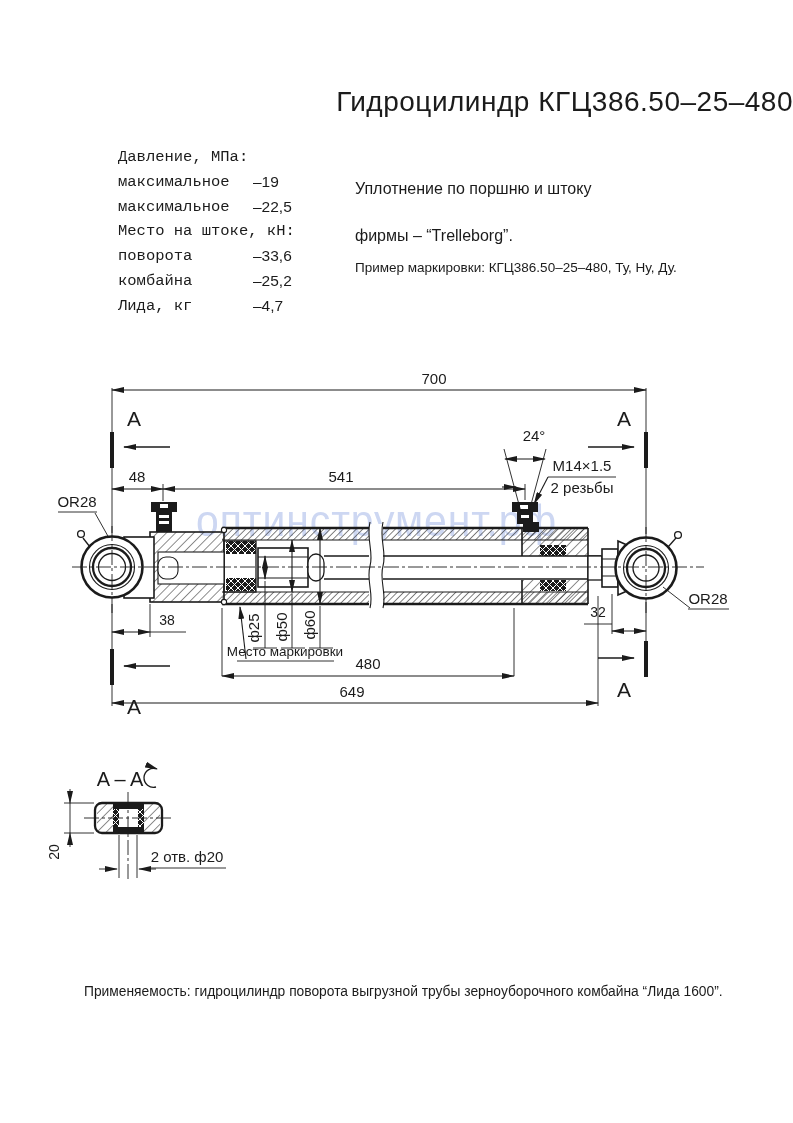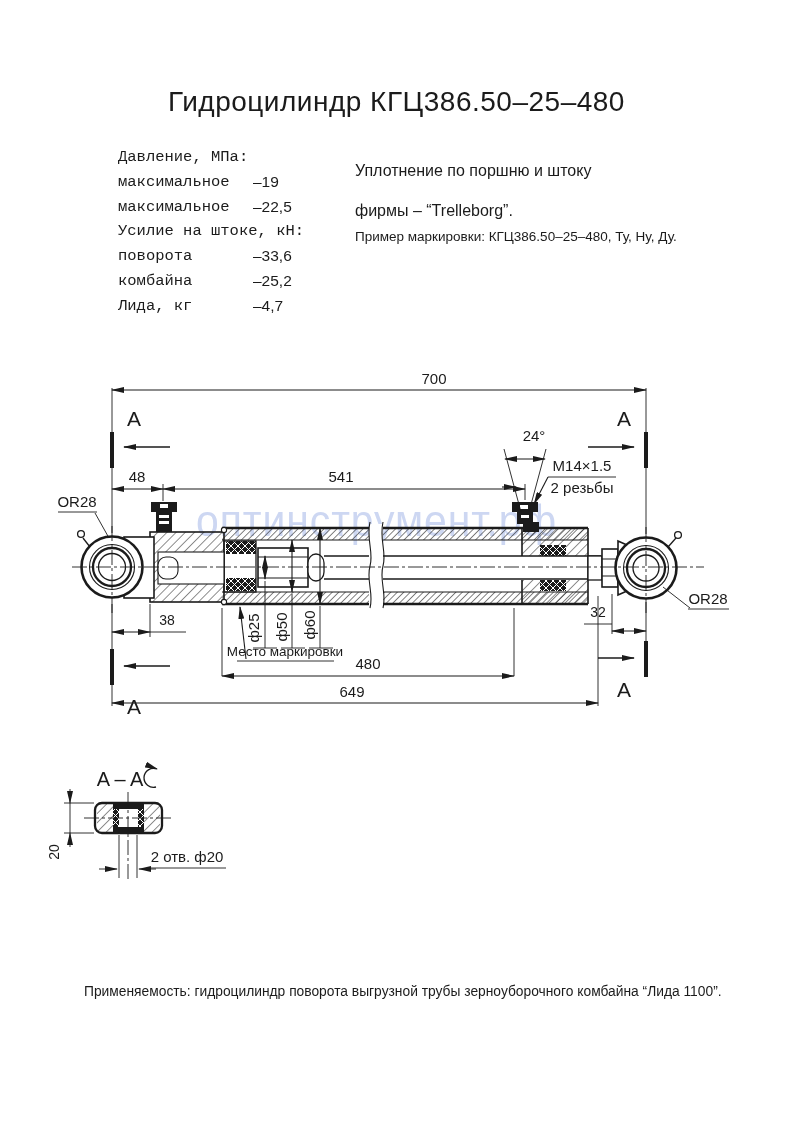--- a/index.html
+++ b/index.html
@@ -1,26 +1,26 @@
 <!DOCTYPE html>
 <html><head>
 <meta charset="utf-8">
 <style>
   html,body{margin:0;padding:0;background:#ffffff;}
   .page{position:relative;width:793px;height:1123px;background:#fff;overflow:hidden;
         font-family:"Liberation Sans",sans-serif;color:#1b1b1b;}
   .txt{position:absolute;z-index:3;white-space:nowrap;}
-  .title{left:0;top:86px;width:100%;text-align:center;font-size:28px;letter-spacing:.5px;}
+  .title{left:0;top:86px;width:100%;text-align:right;font-size:28px;letter-spacing:.5px;}
   .specs{left:118px;top:145px;font-size:15.5px;line-height:24.8px;}
   .specs .row{display:flex;}
   .specs .lab{display:inline-block;width:135px;font-family:Liberation Mono, monospace;}
-  .notes{left:355px;top:162px;}
+  .notes{left:355px;top:180px;}
   .n1,.n2{font-size:16px;}
-  .n2{margin-top:22px;}
-  .n3{margin-top:9px;font-size:13.5px;}
+  .n2{margin-top:29px;}
+  .n3{margin-top:15px;font-size:13.5px;}
   .footer{left:84px;top:984px;font-size:13.8px;}
   .watermark{position:absolute;z-index:1;left:196px;top:496px;font-size:44px;color:#cdd7f2;
              letter-spacing:1px;white-space:nowrap;transform:scaleX(.93);transform-origin:left top;}
   svg.draw{position:absolute;left:0;top:0;z-index:2;}
   svg text{fill:#1b1b1b;font-family:"Liberation Sans",sans-serif;}
   .tm{text-anchor:middle;}
   .t13{font-size:13.5px}.t14{font-size:14px}.t15{font-size:15px}.t20{font-size:20px}.t21{font-size:21px}
   .s09{stroke:#1b1b1b;stroke-width:.9;fill:none}
   .s1{stroke:#1b1b1b;stroke-width:1.1;fill:none}
   .s13{stroke:#1b1b1b;stroke-width:1.3;fill:none}
@@ -47,21 +47,21 @@
       </div>
     <div class="row">
         <span class="lab">максимальное</span>
         <span>–19</span>
       </div>
     <div class="row">
         <span class="lab">максимальное</span>
         <span>–22,5</span>
       </div>
     <div class="row">
-        <span class="lab">Усилие на штоке, кН:</span>
+        <span class="lab">Место на штоке, кН:</span>
         <span></span>
       </div>
     <div class="row">
         <span class="lab">поворота</span>
         <span>–33,6</span>
       </div>
     <div class="row">
         <span class="lab">комбайна</span>
         <span>–25,2</span>
       </div>
@@ -275,14 +275,14 @@
       <path class="s09 ae" d="M70,847 V833"></path>
       <text class="tm t14" x="59" y="852" transform="rotate(-90 59 852)">20</text>
 
       <path class="s09" d="M119,835 V878 M137,835 V878 M148,868 H226"></path>
       <path class="s09 ae" d="M99,869 H117"></path>
       <path class="s09 ae" d="M156,869 H139"></path>
       <text class="tm t15" x="187" y="862">2 отв. ф20</text>
     </g>
   </svg>
 
-  <div class="txt footer">Применяемость: гидроцилиндр поворота выгрузной трубы зерноуборочного комбайна “Лида 1100”.</div>
+  <div class="txt footer">Применяемость: гидроцилиндр поворота выгрузной трубы зерноуборочного комбайна “Лида 1600”.</div>
 </div>
 
 </body></html>

